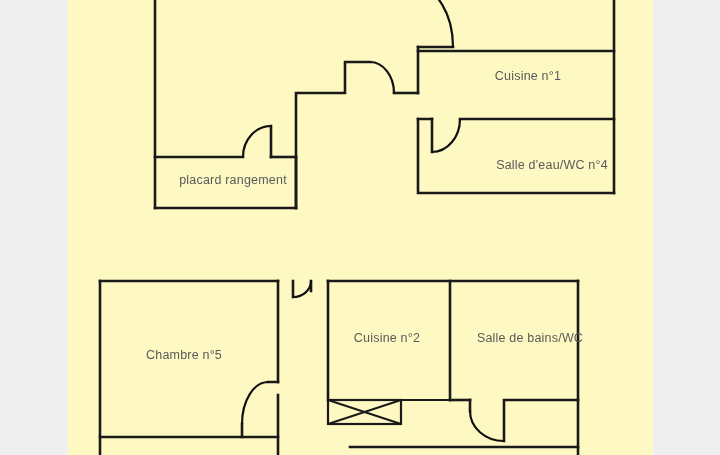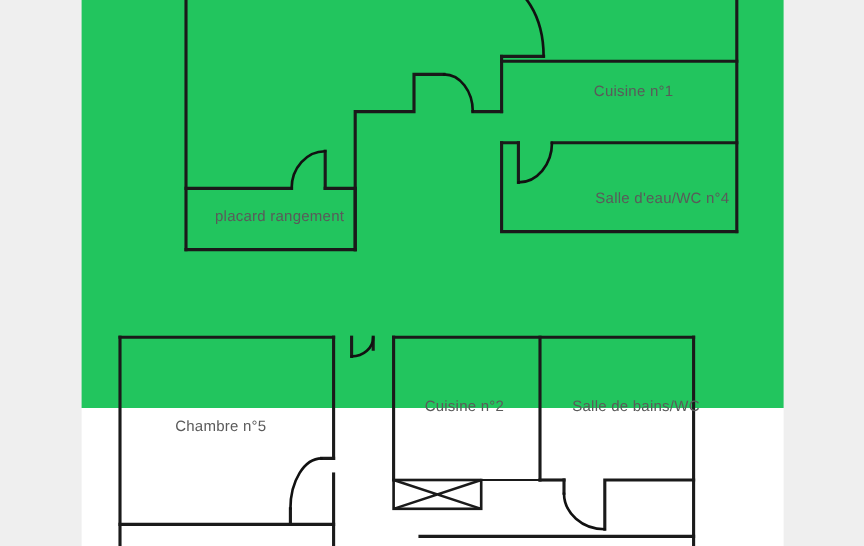--- a/index.html
+++ b/index.html
@@ -9,22 +9,22 @@
   }
   body {
     width: 720px;
     height: 455px;
     overflow: hidden;
     font-family: "Liberation Sans", sans-serif;
   }
   #page {
     position: relative;
     width: 720px;
-    height: 340px;
-    background: #22c55e;
+    height: 455px;
+    background: #fef9c3;
   }
   .gutter {
     position: absolute;
     top: 0;
     height: 455px;
     background: #efefef;
   }
   #gutter-left  { left: 0;   width: 68px; }
   #gutter-right { left: 653px; width: 67px; }
   #plan-canvas {

